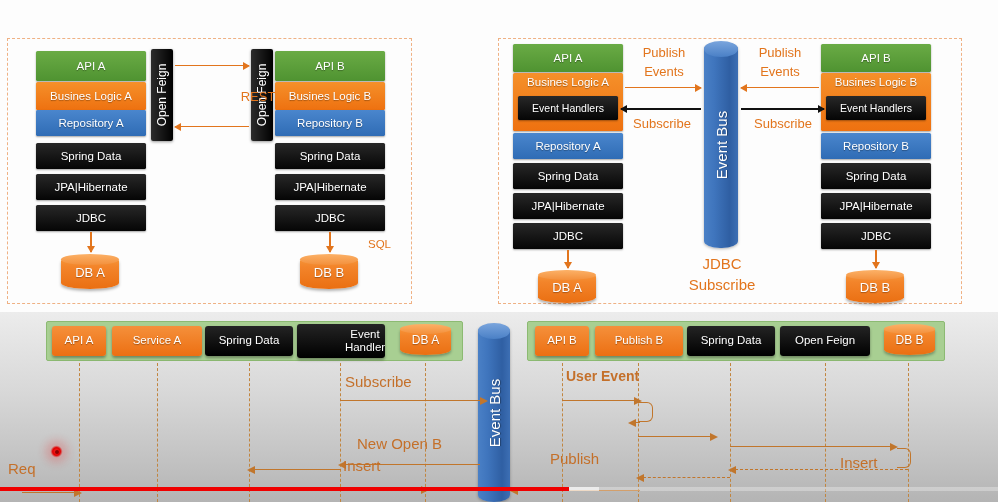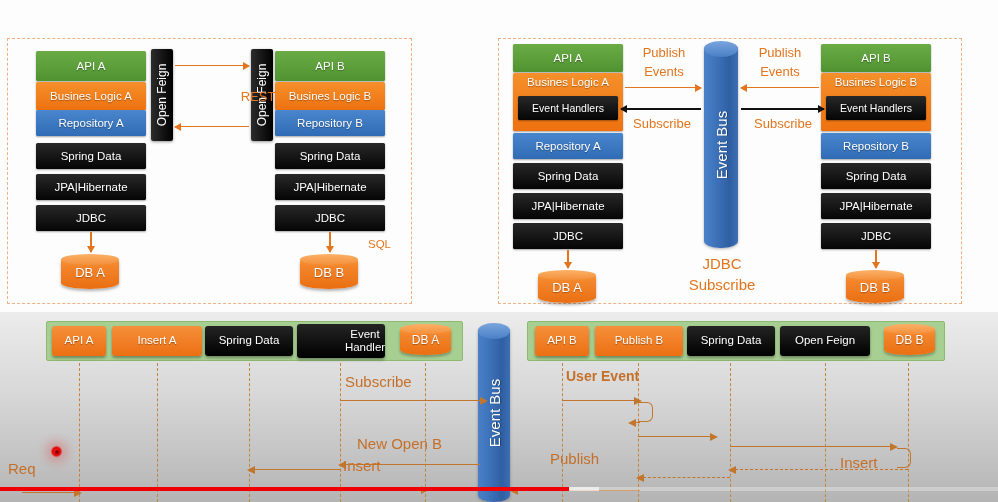--- a/index.html
+++ b/index.html
@@ -265,21 +265,21 @@
     <div class="lifeline" style="left:562px; top:46px; height:144px;"></div>
     <div class="lifeline" style="left:638px; top:46px; height:144px;"></div>
     <div class="lifeline" style="left:730px; top:46px; height:144px;"></div>
     <div class="lifeline" style="left:825px; top:46px; height:144px;"></div>
     <div class="lifeline" style="left:908px; top:46px; height:144px;"></div>
 
     <div class="greenband" style="left:46px;  top:9px; width:417px; height:40px;"></div>
     <div class="greenband" style="left:527px; top:9px; width:418px; height:40px;"></div>
 
     <div class="sq-node sq-orange" style="left:52px;  top:14px; width:54px;  height:30px;">API A</div>
-    <div class="sq-node sq-orange" style="left:112px; top:14px; width:90px;  height:30px;">Insert A</div>
+    <div class="sq-node sq-orange" style="left:112px; top:14px; width:90px;  height:30px;">Service A</div>
     <div class="sq-node sq-black" style="left:205px; top:14px; width:88px;  height:30px;">Spring Data</div>
     <div class="sq-node sq-black" style="left:297px; top:12px; width:88px;  height:34px;padding-left:48px;">Event Handler</div>
     <div class="cyl" style="left:400px; top:13px; width:51px; height:30px;font-size:12px;">
         <span>DB A</span>
       </div>
 
     <div class="sq-node sq-orange" style="left:535px; top:14px; width:54px;  height:30px;">API B</div>
     <div class="sq-node sq-orange" style="left:595px; top:14px; width:88px;  height:30px;">Publish B</div>
     <div class="sq-node sq-black" style="left:687px; top:14px; width:88px;  height:30px;">Spring Data</div>
     <div class="sq-node sq-black" style="left:780px; top:14px; width:90px;  height:30px;">Open Feign</div>

